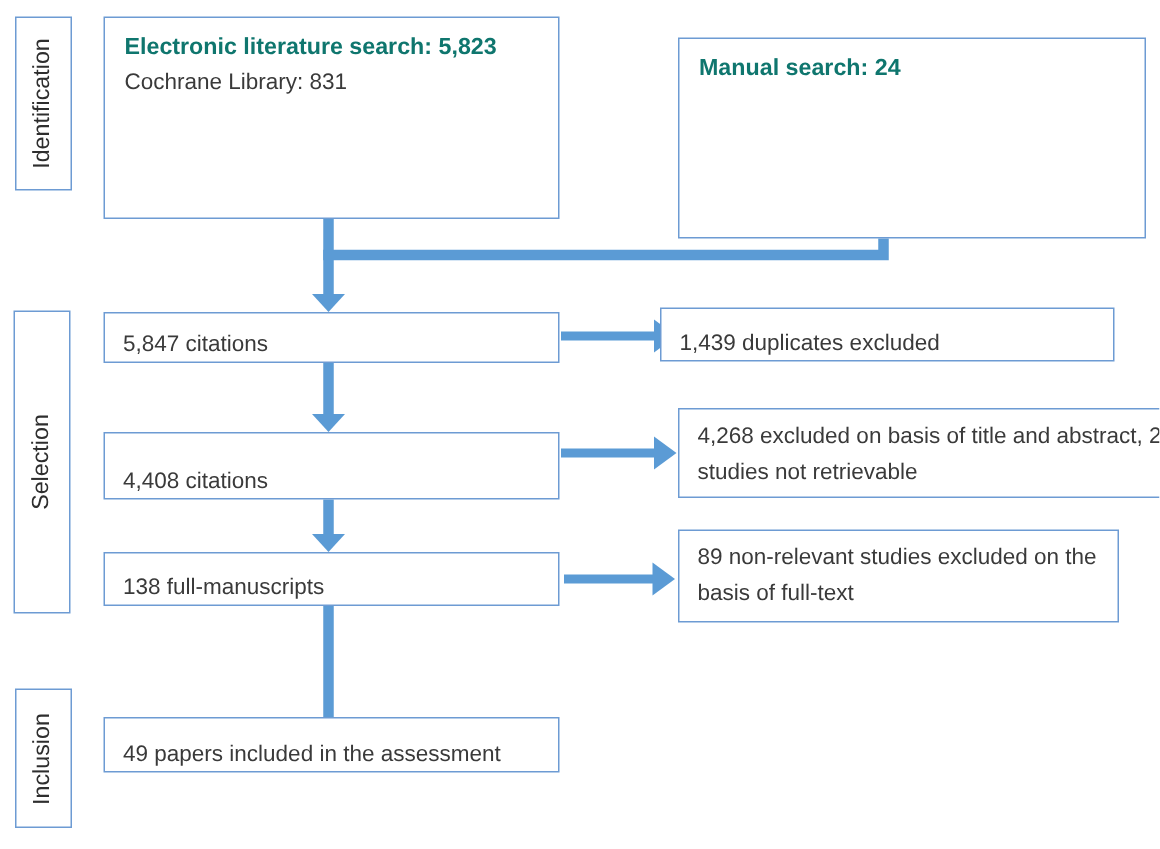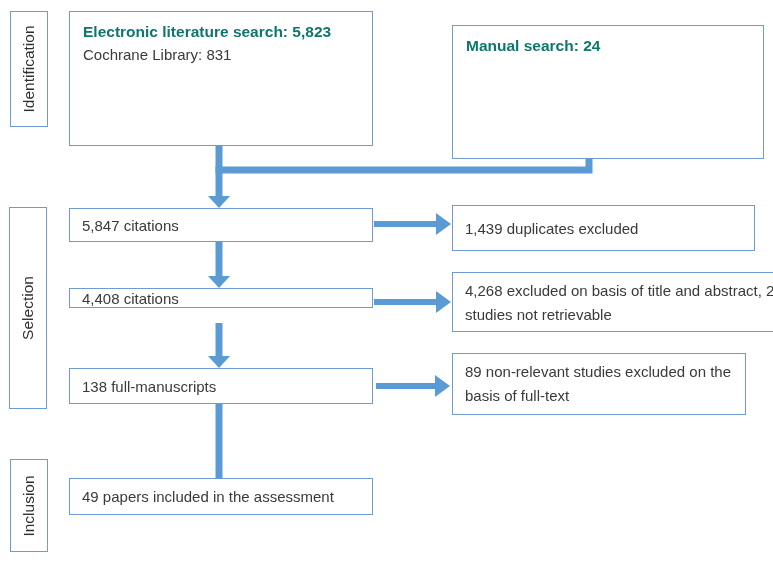--- a/index.html
+++ b/index.html
@@ -22,21 +22,21 @@
     position: absolute;
     background: #ffffff;
     border: 1.5px solid #6d9bd3;
     box-sizing: border-box;
     font-size: 15px;
     line-height: 23px;
     z-index: 2;
   }
   .box.single {
     display: flex;
-    align-items: center;
+    align-items: flex-end;
     padding-left: 12px;
     padding-right: 8px;
   }
   .box.multi {
     padding: 6px 10px 4px 12px;
     line-height: 24px;
   }
   .box.source {
     padding: 8px 10px 4px 13px;
   }
@@ -127,25 +127,25 @@
   </div>
 
   <div class="box source" style="left:452px; top:25px; width:312px; height:134px;">
     <div class="title">Manual search: 24</div>
   </div>
 
   <div class="box single" style="left:69px; top:208px; width:304px; height:34px;">
     <span>5,847 citations</span>
   </div>
 
-  <div class="box single" style="left:452px; top:205px; width:303px; height:46px;">
+  <div class="box single" style="left:440px; top:205px; width:303px; height:36px;">
     <span>1,439 duplicates excluded</span>
   </div>
 
-  <div class="box single" style="left:69px; top:288px; width:304px; height:20px;">
+  <div class="box single" style="left:69px; top:288px; width:304px; height:45px;">
     <span>4,408 citations</span>
   </div>
 
   <div class="box multi" style="left:452px; top:272px; width:362px; height:60px;">
     <span>4,268 excluded on basis of title and abstract, 2 studies not retrievable</span>
   </div>
 
   <div class="box single" style="left:69px; top:368px; width:304px; height:36px;">
     <span>138 full-manuscripts</span>
   </div>

